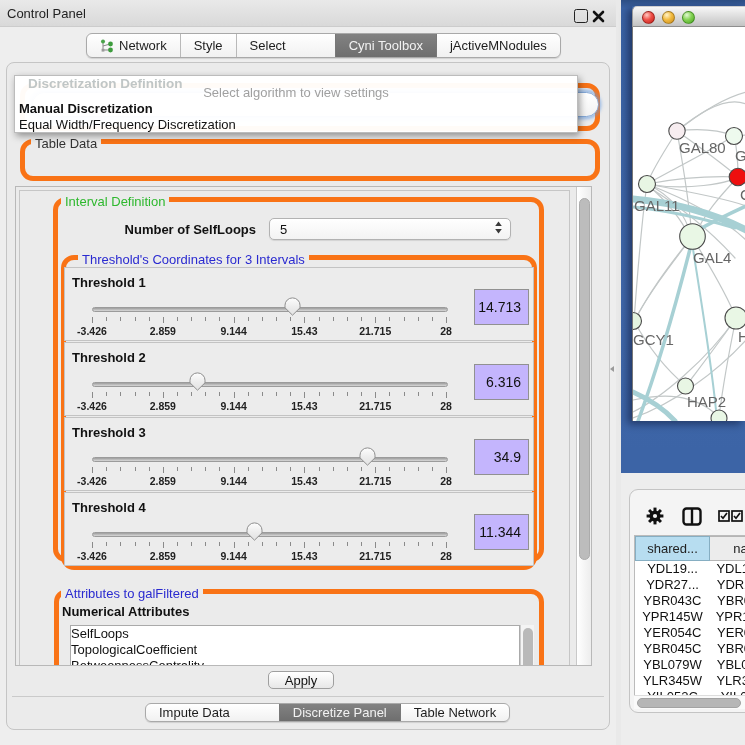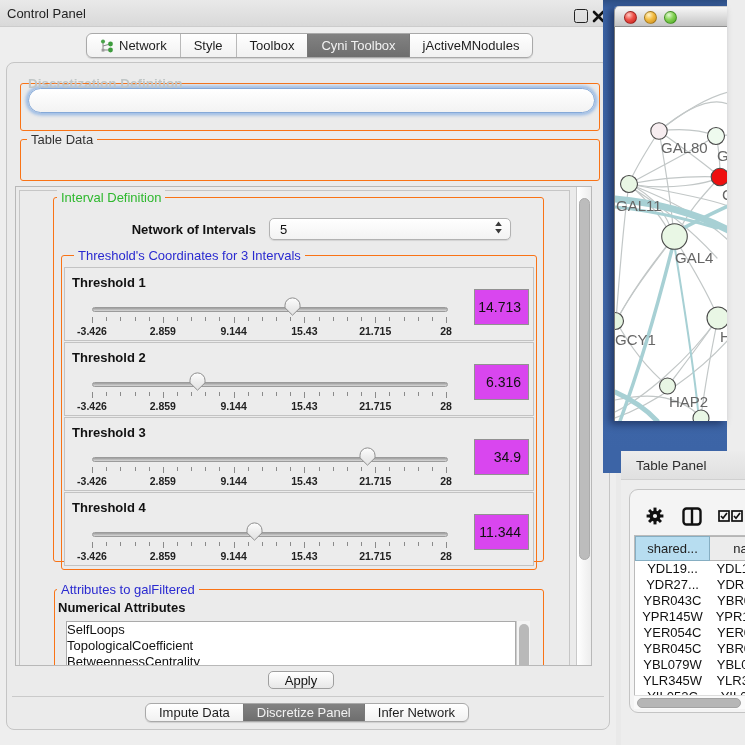--- a/index.html
+++ b/index.html
@@ -17,29 +17,29 @@
   .cp-float{position:absolute;left:574px;top:9px;width:14px;height:14px;border:1.7px solid #222;border-radius:2.5px;background:transparent;}
   .cp-close{position:absolute;left:592px;top:10px;width:13px;height:13px;}
 
   
   .seg{position:absolute;display:flex;background:linear-gradient(#ffffff,#f1f1f1);
        border:1px solid #a9a9a9;border-radius:6px;overflow:hidden;
        box-shadow:0 1px 1px rgba(0,0,0,.12);}
   .seg .sg{display:flex;align-items:center;justify-content:center;padding:0 13px;
        font-size:13px;color:#1d1d1d;border-left:1px solid #b9b9b9;white-space:nowrap;}
   .seg .sg:first-child{border-left:none;}
-  .seg .sg.sel{background:linear-gradient(#828282,#6e6e6e);color:#f2f2f2;border-left-color:#787878;}
+  .seg .sg.sel{background:linear-gradient(#828282,#6e6e6e);color:#f2f2f2;border-left-color:#787878;margin-left:36px;}
   .seg .sg.sel + .sg{border-left-color:#787878;}
   .net-ico{width:14px;height:14px;margin-right:5px;}
 
   .outer-panel{position:absolute;left:6px;top:62px;width:604px;height:668px;
      background:#ebebeb;border:1px solid #c5c5c5;border-radius:8px;}
 
   
-  .grp{position:absolute;border:1px solid #f97316;border-radius:3px;}
+  .grp{position:absolute;border:5px solid #f97316;border-radius:13px;}
   .grp-title{position:absolute;top:-8px;font-size:13px;background:#ebebeb;padding:0 4px;line-height:15px;white-space:nowrap;}
 
   
   .combo{position:absolute;background:linear-gradient(#ffffff,#f3f3f3);
      border:1px solid #b2b2b2;border-radius:5px;box-shadow:0 1px 1px rgba(0,0,0,.10);
      display:flex;align-items:center;padding-left:10px;font-size:13px;color:#111;}
   .combo .arrows{position:absolute;right:7px;top:50%;transform:translateY(-50%);}
 
   
   .scrollpane{position:absolute;left:15px;top:186px;width:577px;height:480px;
@@ -52,21 +52,21 @@
      background:#bcbcbc;border:1px solid #ababab;}
 
   
   .thp{position:absolute;left:48px;width:470px;height:74px;border:1px solid #c3c3c3;background:#ececec;}
   .thp-title{position:absolute;left:7px;top:7px;font-weight:bold;font-size:13px;color:#111;}
   .track{position:absolute;left:27px;top:39px;width:356px;height:5px;border-radius:3px;
      background:linear-gradient(#9d9d9d,#d8d8d8);border:1px solid #9b9b9b;}
   .tick{position:absolute;width:1px;background:#8a8a8a;}
   .sl-label{position:absolute;top:57px;width:50px;text-align:center;font-size:10.5px;font-weight:bold;color:#222;}
   .thumb{position:absolute;top:29px;width:17px;height:20px;}
-  .valbox{position:absolute;left:409px;top:21px;width:55px;height:36px;background:#d946ef;
+  .valbox{position:absolute;left:409px;top:21px;width:55px;height:36px;background:#c4b5fd;
      border:1px solid #919191;display:flex;align-items:center;justify-content:flex-end;
      padding-right:7px;font-size:14px;color:#111;}
 
   
   .attr-list{position:absolute;background:#ffffff;border:1px solid #aaaaaa;overflow:hidden;}
   .attr-item{height:16px;line-height:16px;padding-left:0;font-size:13px;color:#111;white-space:nowrap;}
   .alist-scroll{position:absolute;width:14px;background:#f4f4f4;border-left:1px solid #cccccc;}
   .alist-thumb{position:absolute;left:2px;top:3px;width:10px;height:60px;border-radius:5px;background:#b9b9b9;}
 
   .apply-btn{position:absolute;left:268px;top:671px;width:66px;height:18px;
@@ -81,21 +81,21 @@
   .ghost-title{position:absolute;left:28px;top:76px;font-size:13.5px;font-weight:bold;color:#c0c6c6;z-index:51;}
   .popup{position:absolute;left:14px;top:75px;width:564px;height:58px;
      background:rgba(255,255,255,0.97);border:1px solid #bcbcbc;
      box-shadow:2px 3px 7px rgba(0,0,0,0.38);padding-top:9px;z-index:50;}
   .popup .hint{height:16px;line-height:16px;text-align:center;color:#a0a0a0;font-size:13px;}
   .popup .item{height:16px;line-height:16px;padding-left:4px;color:#111;font-size:13px;}
   .popup .item.sel{font-weight:bold;}
 
   
   .gapstrip{position:absolute;left:616px;top:0;width:5px;height:745px;background:#e9e9e9;}
-  .desktop{position:absolute;left:603px;top:0;width:124px;height:473px;
+  .desktop{position:absolute;left:621px;top:0;width:124px;height:473px;
      background:linear-gradient(#2d4e84 0px,#3a62a4 8px,#4068aa 300px,#3c64a6 451px);}
   .netwin{position:absolute;left:11px;top:6px;width:113px;height:415px;
      box-shadow:-4px 3px 8px rgba(0,0,25,0.45);}
   .nw-titlebar{position:absolute;left:0;top:0;width:113px;height:21px;border-top-left-radius:5px;
      background:linear-gradient(#f7f7f7,#c3c3c3);border-bottom:1px solid #8f8f8f;border-left:1px solid #9a9a9a;border-top:1px solid #cfcfcf;}
   .light{position:absolute;top:4px;width:13px;height:13px;border-radius:50%;}
   .light.red{left:9px;background:radial-gradient(circle at 35% 28%,#ffc9c2 0%,#ee5048 45%,#bf1d17 100%);border:.5px solid rgba(90,0,0,.5);}
   .light.yellow{left:29px;background:radial-gradient(circle at 35% 28%,#fff3c8 0%,#f2bb40 45%,#c8891c 100%);border:.5px solid rgba(100,70,0,.5);}
   .light.green{left:49px;background:radial-gradient(circle at 35% 28%,#e2f8d2 0%,#84d254 45%,#48a21f 100%);border:.5px solid rgba(20,90,0,.5);}
   .nw-canvas{position:absolute;left:0;top:21px;width:113px;height:394px;background:#ffffff;
@@ -143,21 +143,21 @@
             <circle cx="10.5" cy="5" r="2.4" fill="#3d9c3d"></circle>
             <circle cx="10.5" cy="11" r="2.4" fill="#3d9c3d"></circle>
             <rect x="1.6" y="9.8" width="2.8" height="2.8" fill="#9a9a9a"></rect>
           </svg>
           <span>Network</span>
         </div>
         <div class="sg">
           <span>Style</span>
         </div>
         <div class="sg">
-          <span>Toolbox</span>
+          <span>Select</span>
         </div>
         <div class="sg sel">
           <span>Cyni Toolbox</span>
         </div>
         <div class="sg">
           <span>jActiveMNodules</span>
         </div>
       </div>
 
     <div class="outer-panel"></div>
@@ -170,21 +170,21 @@
       <div class="grp-title" style="left:6px;color:#333;">Table Data</div>
     </div>
 
     <div class="scrollpane">
       <div class="innerpanel"></div>
 
       <div class="grp" style="left:37px;top:10px;width:491px;height:365px;">
         <div class="grp-title" style="left:3px;color:#2eb82e;">Interval Definition</div>
       </div>
 
-      <div class="abs" style="left:55px;top:35px;width:185px;text-align:right;font-weight:bold;font-size:13px;color:#111;">Network of Intervals</div>
+      <div class="abs" style="left:55px;top:35px;width:185px;text-align:right;font-weight:bold;font-size:13px;color:#111;">Number of SelfLoops</div>
       <div class="combo" style="left:253px;top:31px;width:242px;height:22px;">
         <span>5</span>
         <span class="arrows">
           <svg width="9" height="14" viewBox="0 0 9 14">
               <path d="M4.5 1 L7.8 5.4 H1.2 Z" fill="#3a3a3a"></path>
               <path d="M4.5 13 L1.2 8.6 H7.8 Z" fill="#3a3a3a"></path>
             </svg>
         </span>
       </div>
 
@@ -376,27 +376,32 @@
     <button class="apply-btn">Apply</button>
     <div class="tabline"></div>
     <div class="seg" id="bottomTabs" style="left:145px;top:703px;height:19px;">
         <div class="sg">
           <span>Impute Data</span>
         </div>
         <div class="sg sel">
           <span>Discretize Panel</span>
         </div>
         <div class="sg">
-          <span>Infer Network</span>
+          <span>Table Network</span>
         </div>
       </div>
     <div class="div-arrow"></div>
   </div>
 
   <div class="ghost-title">Discretization Definition</div>
+  <div class="popup" id="popup">
+      <div class="hint">Select algorithm to view settings</div>
+      <div class="item sel">Manual Discretization</div>
+      <div class="item">Equal Width/Frequency Discretization</div>
+    </div>
 
   <div class="gapstrip"></div>
   <div class="desktop">
     <div class="netwin">
       <div class="nw-titlebar">
         <span class="light red"></span>
         <span class="light yellow"></span>
         <span class="light green"></span>
       </div>
       <div class="nw-canvas">
@@ -449,23 +454,20 @@
             <text x="633" y="211" font-size="15" fill="#666" font-family="Liberation Sans, sans-serif">GAL11</text>
             <text x="692" y="263" font-size="15" fill="#666" font-family="Liberation Sans, sans-serif">GAL4</text>
             <text x="632" y="345" font-size="15" fill="#666" font-family="Liberation Sans, sans-serif">GCY1</text>
             <text x="737" y="342" font-size="15" fill="#666" font-family="Liberation Sans, sans-serif">HIS4</text>
             <text x="686" y="407" font-size="15" fill="#666" font-family="Liberation Sans, sans-serif">HAP2</text>
           </svg>
       </div>
     </div>
   </div>
 
-  <div class="tp-bar">
-    <span>Table Panel</span>
-  </div>
   <div class="tp-area">
     <div class="card">
       <span class="tb-ico" style="left:16px;">
         <svg width="18" height="18" viewBox="0 0 18 18">
           <g fill="#111">
             <circle cx="9" cy="9" r="5.6"></circle>
             <g>
               <rect x="7.5" y="0.6" width="3" height="4.5"></rect>
               <rect x="7.5" y="12.9" width="3" height="4.5"></rect>
               <rect x="0.6" y="7.5" width="4.5" height="3"></rect>

